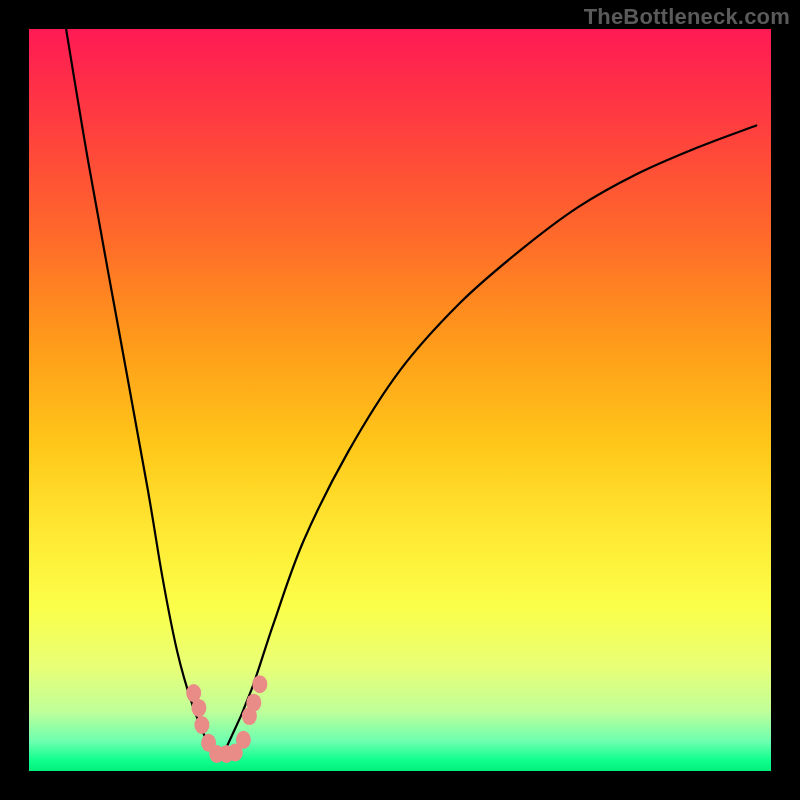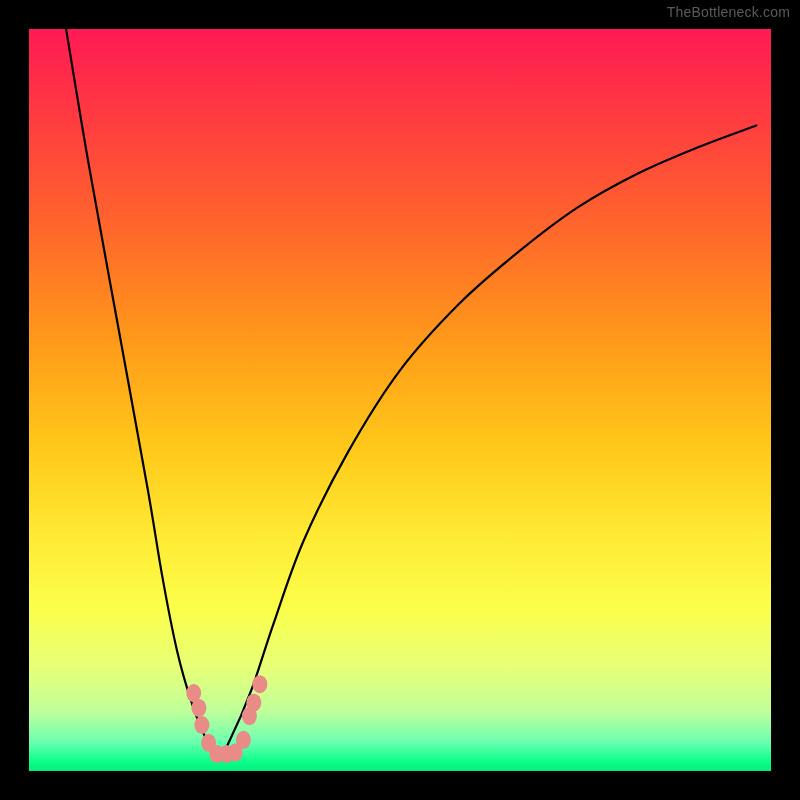--- a/index.html
+++ b/index.html
@@ -30,22 +30,22 @@
       #6dffb0 96%,
       #12ff8e 98.5%,
       #00f07a 100%
     );
   }
   .watermark {
     position: absolute;
     top: 4px;
     right: 10px;
     color: #5a5a5a;
-    font-size: 14px;
-    font-weight: 400;
+    font-size: 22px;
+    font-weight: 700;
     letter-spacing: 0.2px;
     z-index: 20;
     user-select: none;
   }
   svg.curves {
     position: absolute;
     left: 0;
     top: 0;
     width: 742px;
     height: 742px;

